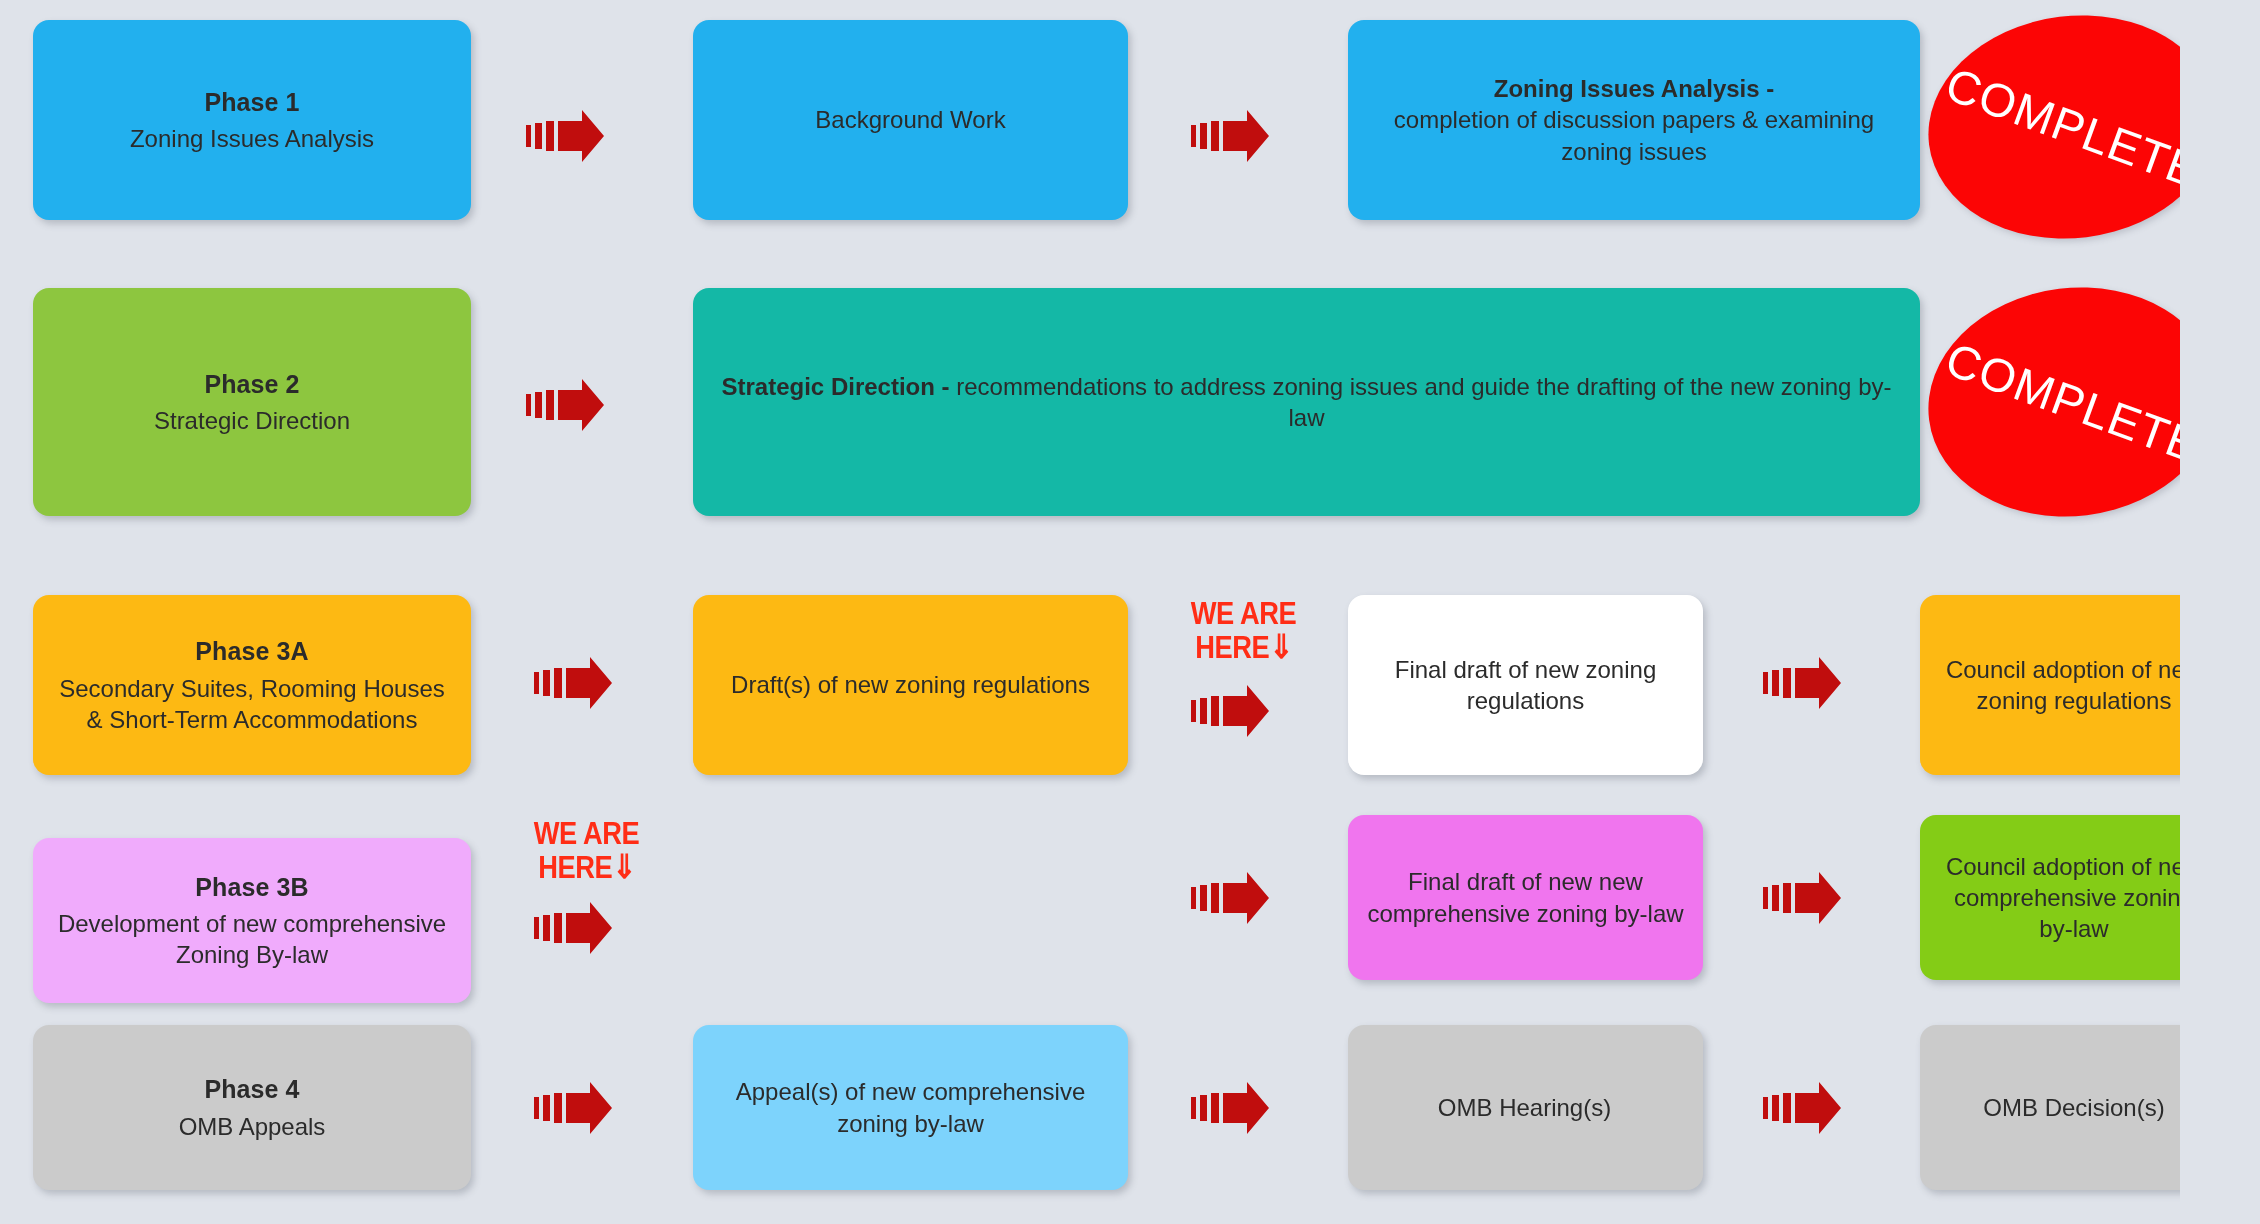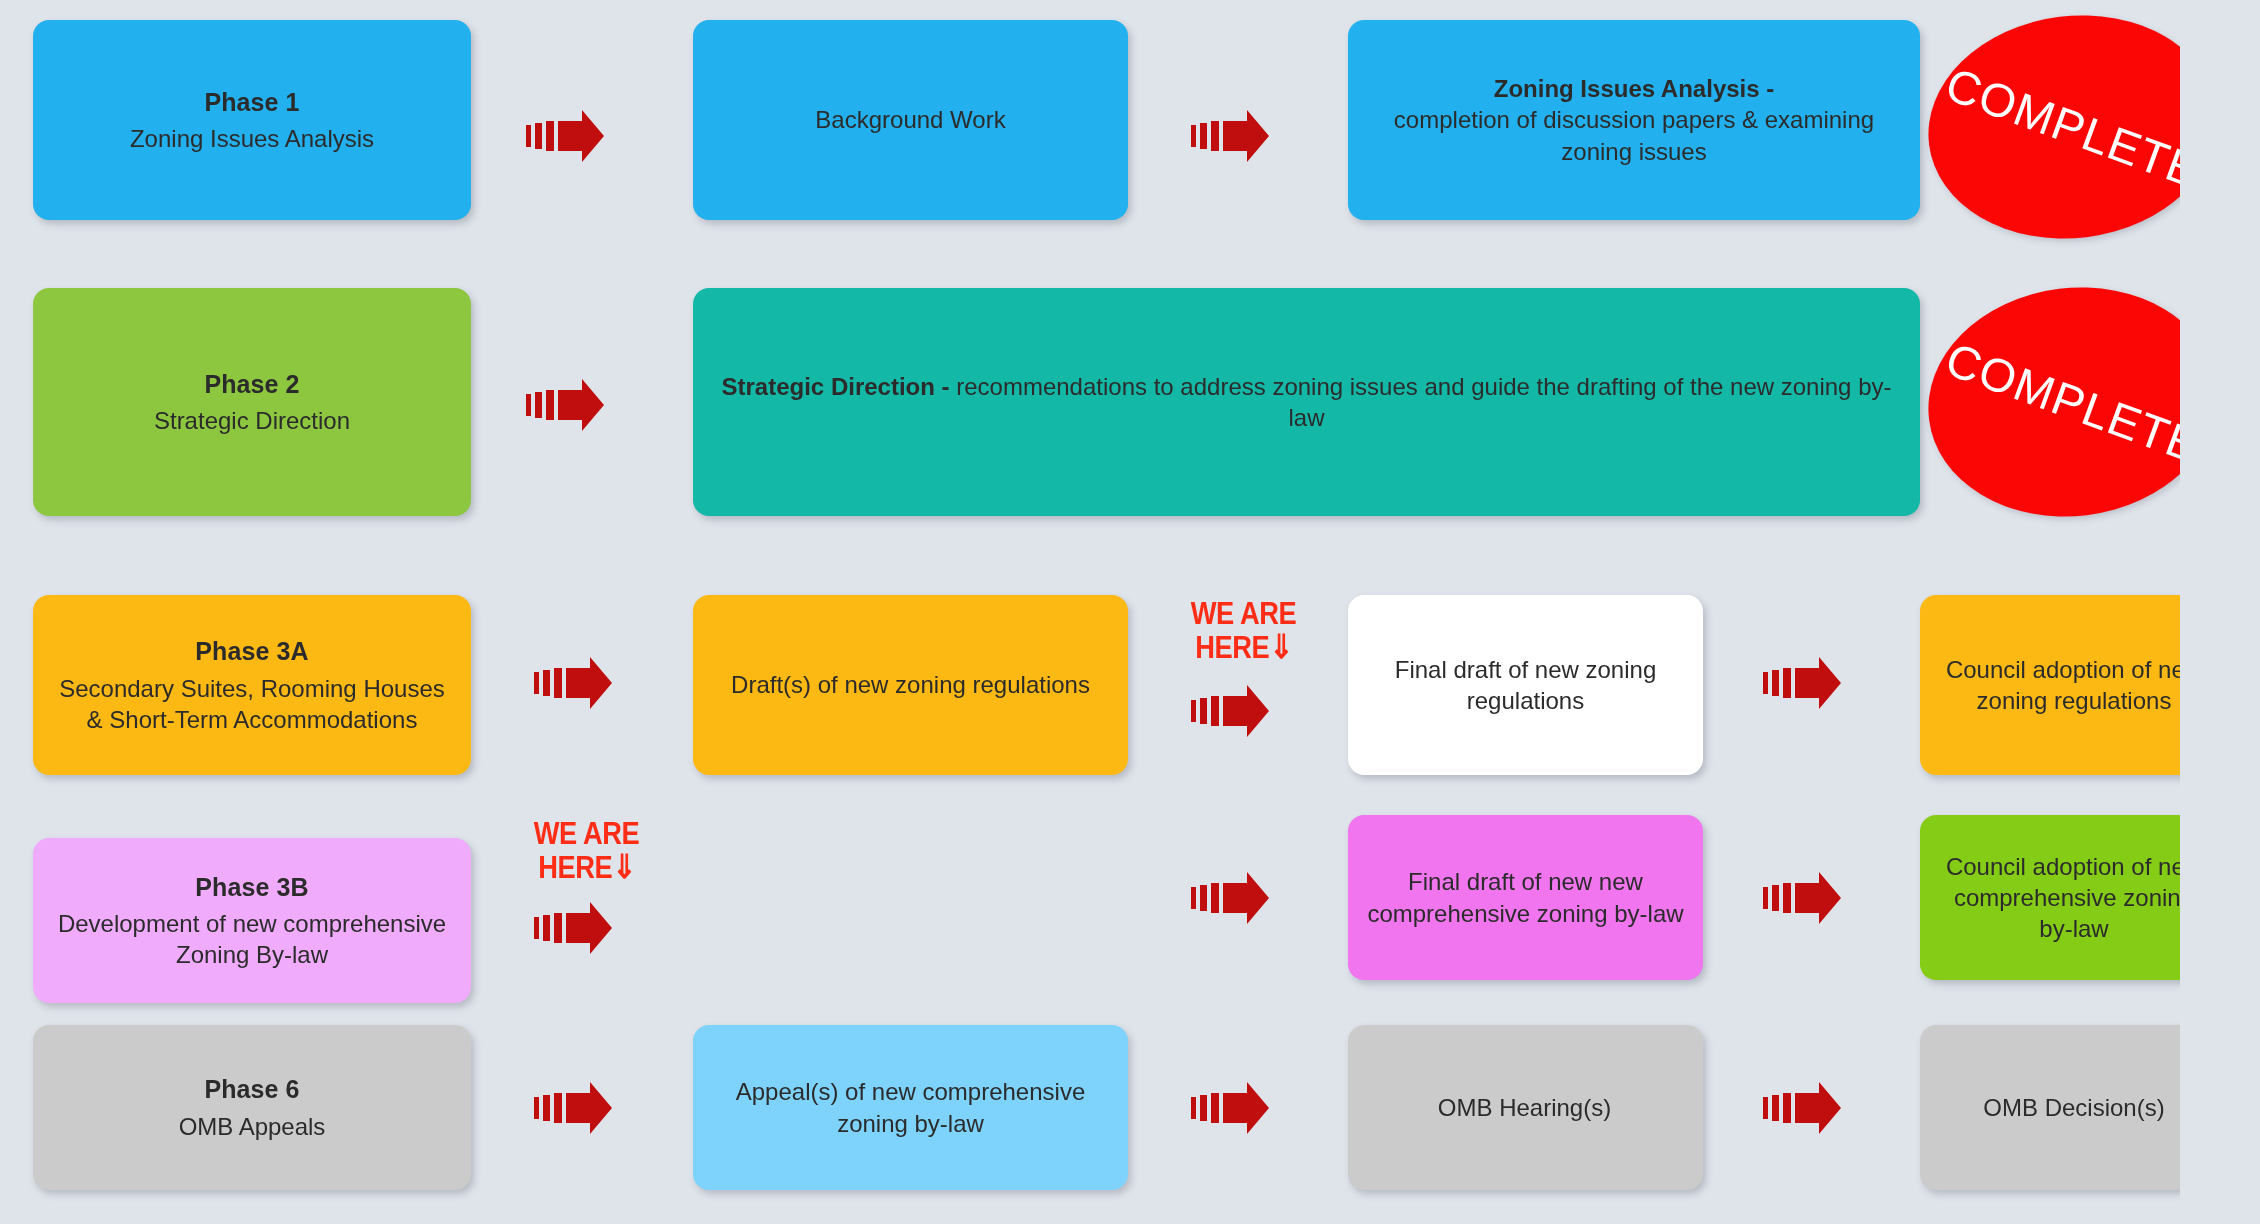--- a/index.html
+++ b/index.html
@@ -280,21 +280,21 @@
   </div>
 
   <div class="box" style="left:1920px; top:815px; width:308px; height:165px; background:#84cc16;">
     <div class="inner">
       <span class="body-text">Council adoption of new comprehensive zoning by-law</span>
     </div>
   </div>
 
   <div class="box" style="left:33px; top:1025px; width:438px; height:165px; background:#cbcbcb;">
     <div class="inner">
-      <span class="phase-title">Phase 6</span>
+      <span class="phase-title">Phase 4</span>
       <span class="phase-sub">OMB Appeals</span>
     </div>
   </div>
 
   <div class="arrow" style="left:533px; top:1080px;">
     <svg viewBox="0 0 80 56" xmlns="http://www.w3.org/2000/svg" aria-hidden="true">
       <rect x="1" y="17" width="5" height="22" fill="#c00d0d"></rect>
       <rect x="10" y="15" width="7" height="26" fill="#c00d0d"></rect>
       <rect x="21" y="13" width="8" height="30" fill="#c00d0d"></rect>
       <path d="M33 13 L57 13 L57 2 L79 28 L57 54 L57 43 L33 43 Z" fill="#c00d0d"></path>

